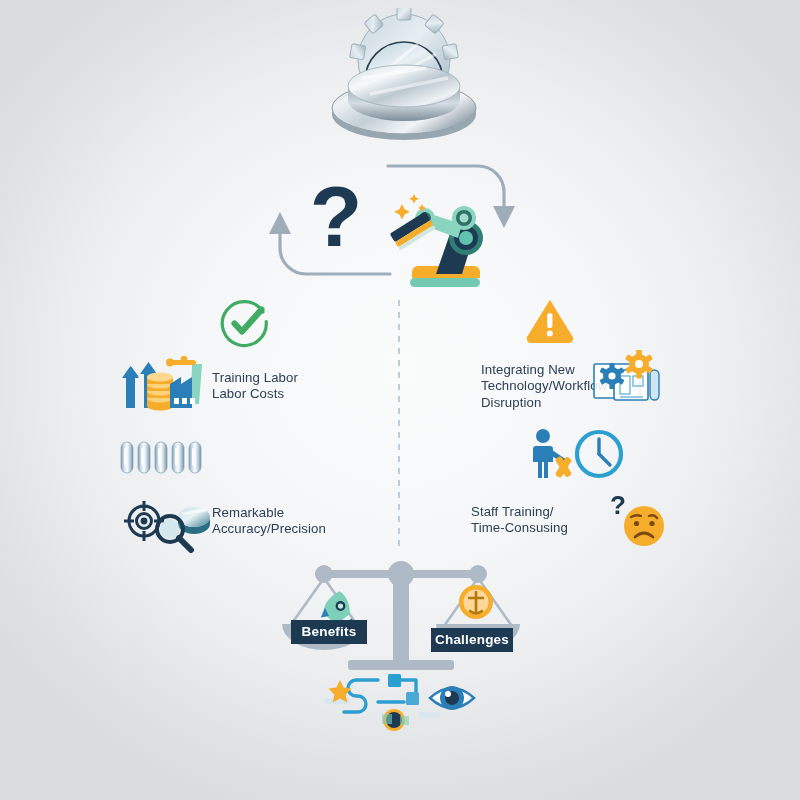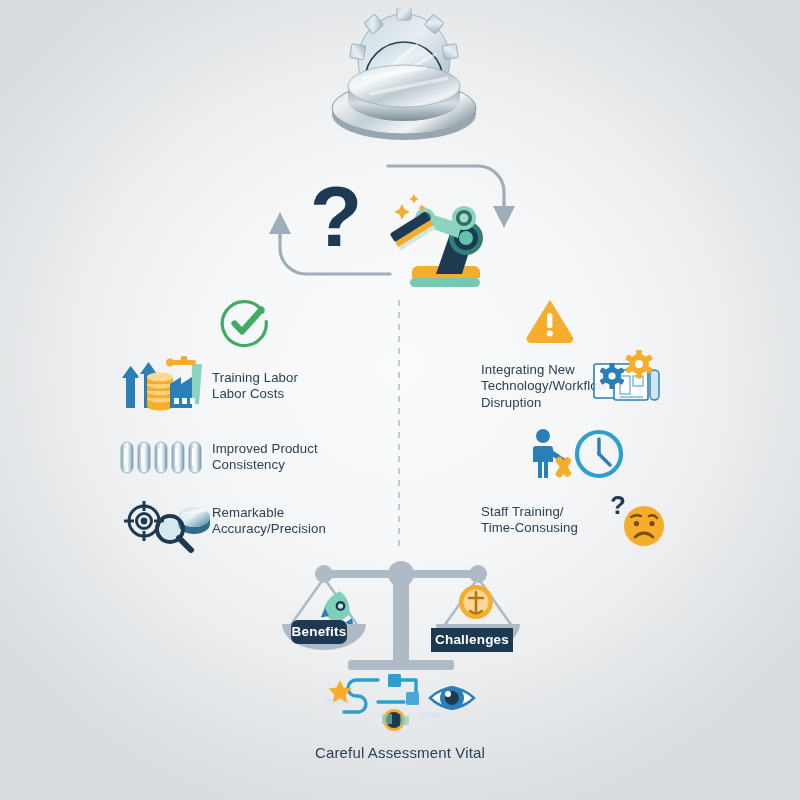--- a/index.html
+++ b/index.html
@@ -76,38 +76,38 @@
   #b1-text { left: 212px; top: 370px; width: 170px; }
   #b2-icon { left: 118px; top: 437px; width: 84px; height: 40px; }
   #b2-text { left: 212px; top: 441px; width: 170px; }
   #b3-icon { left: 118px; top: 497px; width: 92px; height: 56px; }
   #b3-text { left: 212px; top: 505px; width: 175px; }
 
   
   #c1-text { left: 481px; top: 362px; width: 160px; }
   #c1-icon { left: 592px; top: 350px; width: 72px; height: 62px; }
   #c2-icon { left: 527px; top: 428px; width: 100px; height: 52px; }
-  #c3-text { left: 481px; top: 504px; width: 165px; }
+  #c3-text { left: 471px; top: 504px; width: 165px; }
   #c3-icon { left: 608px; top: 492px; width: 62px; height: 56px; }
 
   
   #scale { left: 276px; top: 552px; width: 250px; height: 120px; }
 
   .pan-label {
     position: absolute;
     color: #ffffff;
     font-size: 13.5px;
     font-weight: bold;
     letter-spacing: .2px;
     text-align: center;
     line-height: 24px;
     height: 24px;
     background: #1d3a52;
   }
-  #pan-label-benefits   { left: 291px; top: 620px; width: 56px; border-radius: 7px; }
+  #pan-label-benefits   { left: 291px; top: 620px; width: 76px; }
   #pan-label-challenges { left: 431px; top: 620px; width: 82px; margin-top: 8px; }
 
   
   #footer-icons { left: 322px; top: 674px; width: 168px; height: 60px; }
   #footer-caption {
     left: 250px; top: 744px; width: 300px;
     text-align: center;
     font-size: 15px;
     color: #2c4057;
     letter-spacing: .15px;
@@ -310,22 +310,20 @@
       </g>
       <g stroke="#ffffff" stroke-opacity=".85" stroke-width="2" stroke-linecap="round">
         <line x1="7" y1="12" x2="7" y2="28"></line>
         <line x1="24" y1="12" x2="24" y2="28"></line>
         <line x1="41" y1="12" x2="41" y2="28"></line>
         <line x1="58" y1="12" x2="58" y2="28"></line>
         <line x1="75" y1="12" x2="75" y2="28"></line>
       </g>
     </svg>
   </div>
-  <div class="abs row-text left" id="b2-text">Improved Product
-Consistency</div>
 
   <div class="abs" id="b3-icon">
     <svg viewBox="0 0 92 56" width="92" height="56">
       <defs>
         <linearGradient id="puckG" x1="0" y1="0" x2="1" y2="1">
           <stop offset="0" stop-color="#c8e0e6"></stop>
           <stop offset=".45" stop-color="#e9f3f5"></stop>
           <stop offset="1" stop-color="#3f7f96"></stop>
         </linearGradient>
       </defs>
@@ -513,15 +511,14 @@
 
       <g transform="translate(108,6)">
         <path d="M0 18 q22 -20 44 0 q-22 20 -44 0 z" fill="#ffffff" stroke="#2b7fb8" stroke-width="2.4"></path>
         <circle cx="22" cy="18" r="12" fill="#2b7fb8"></circle>
         <circle cx="22" cy="18" r="7" fill="#1d3a52"></circle>
         <circle cx="18" cy="14" r="3" fill="#ffffff"></circle>
       </g>
     </svg>
   </div>
 
-  <div class="abs" id="footer-caption">Careful Assessment Vital</div>
 
 </div>
 
 </body></html>

